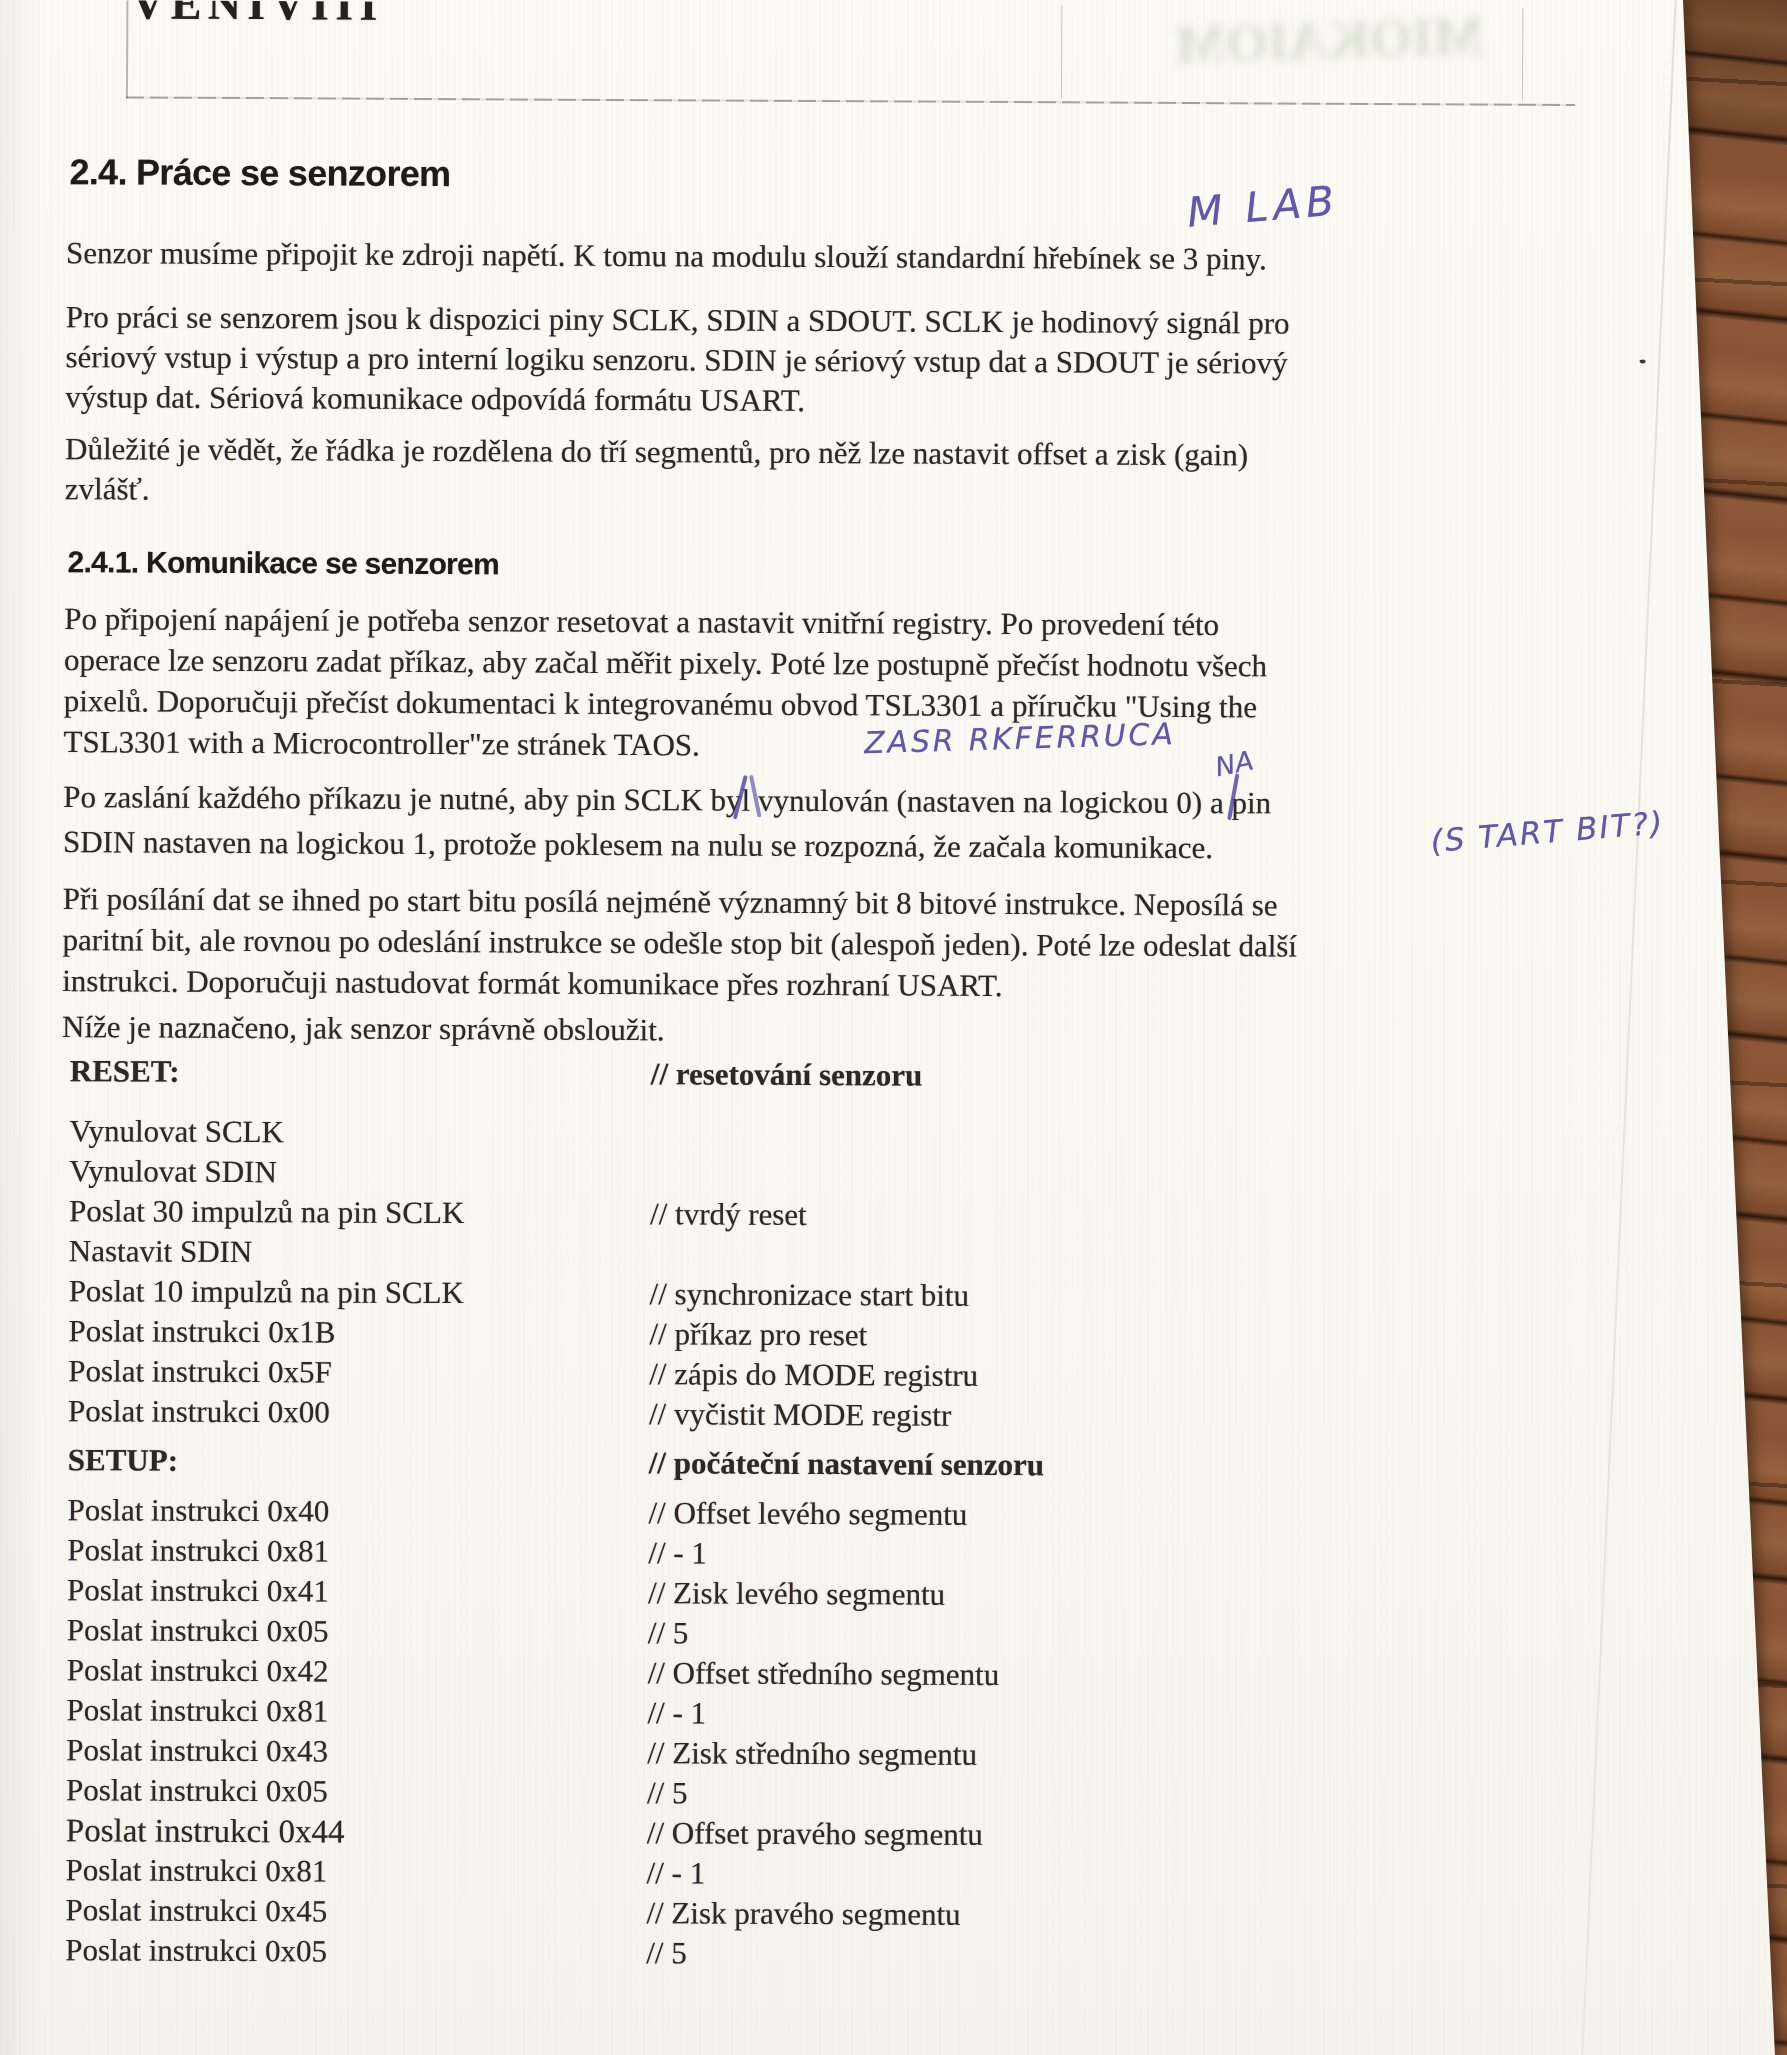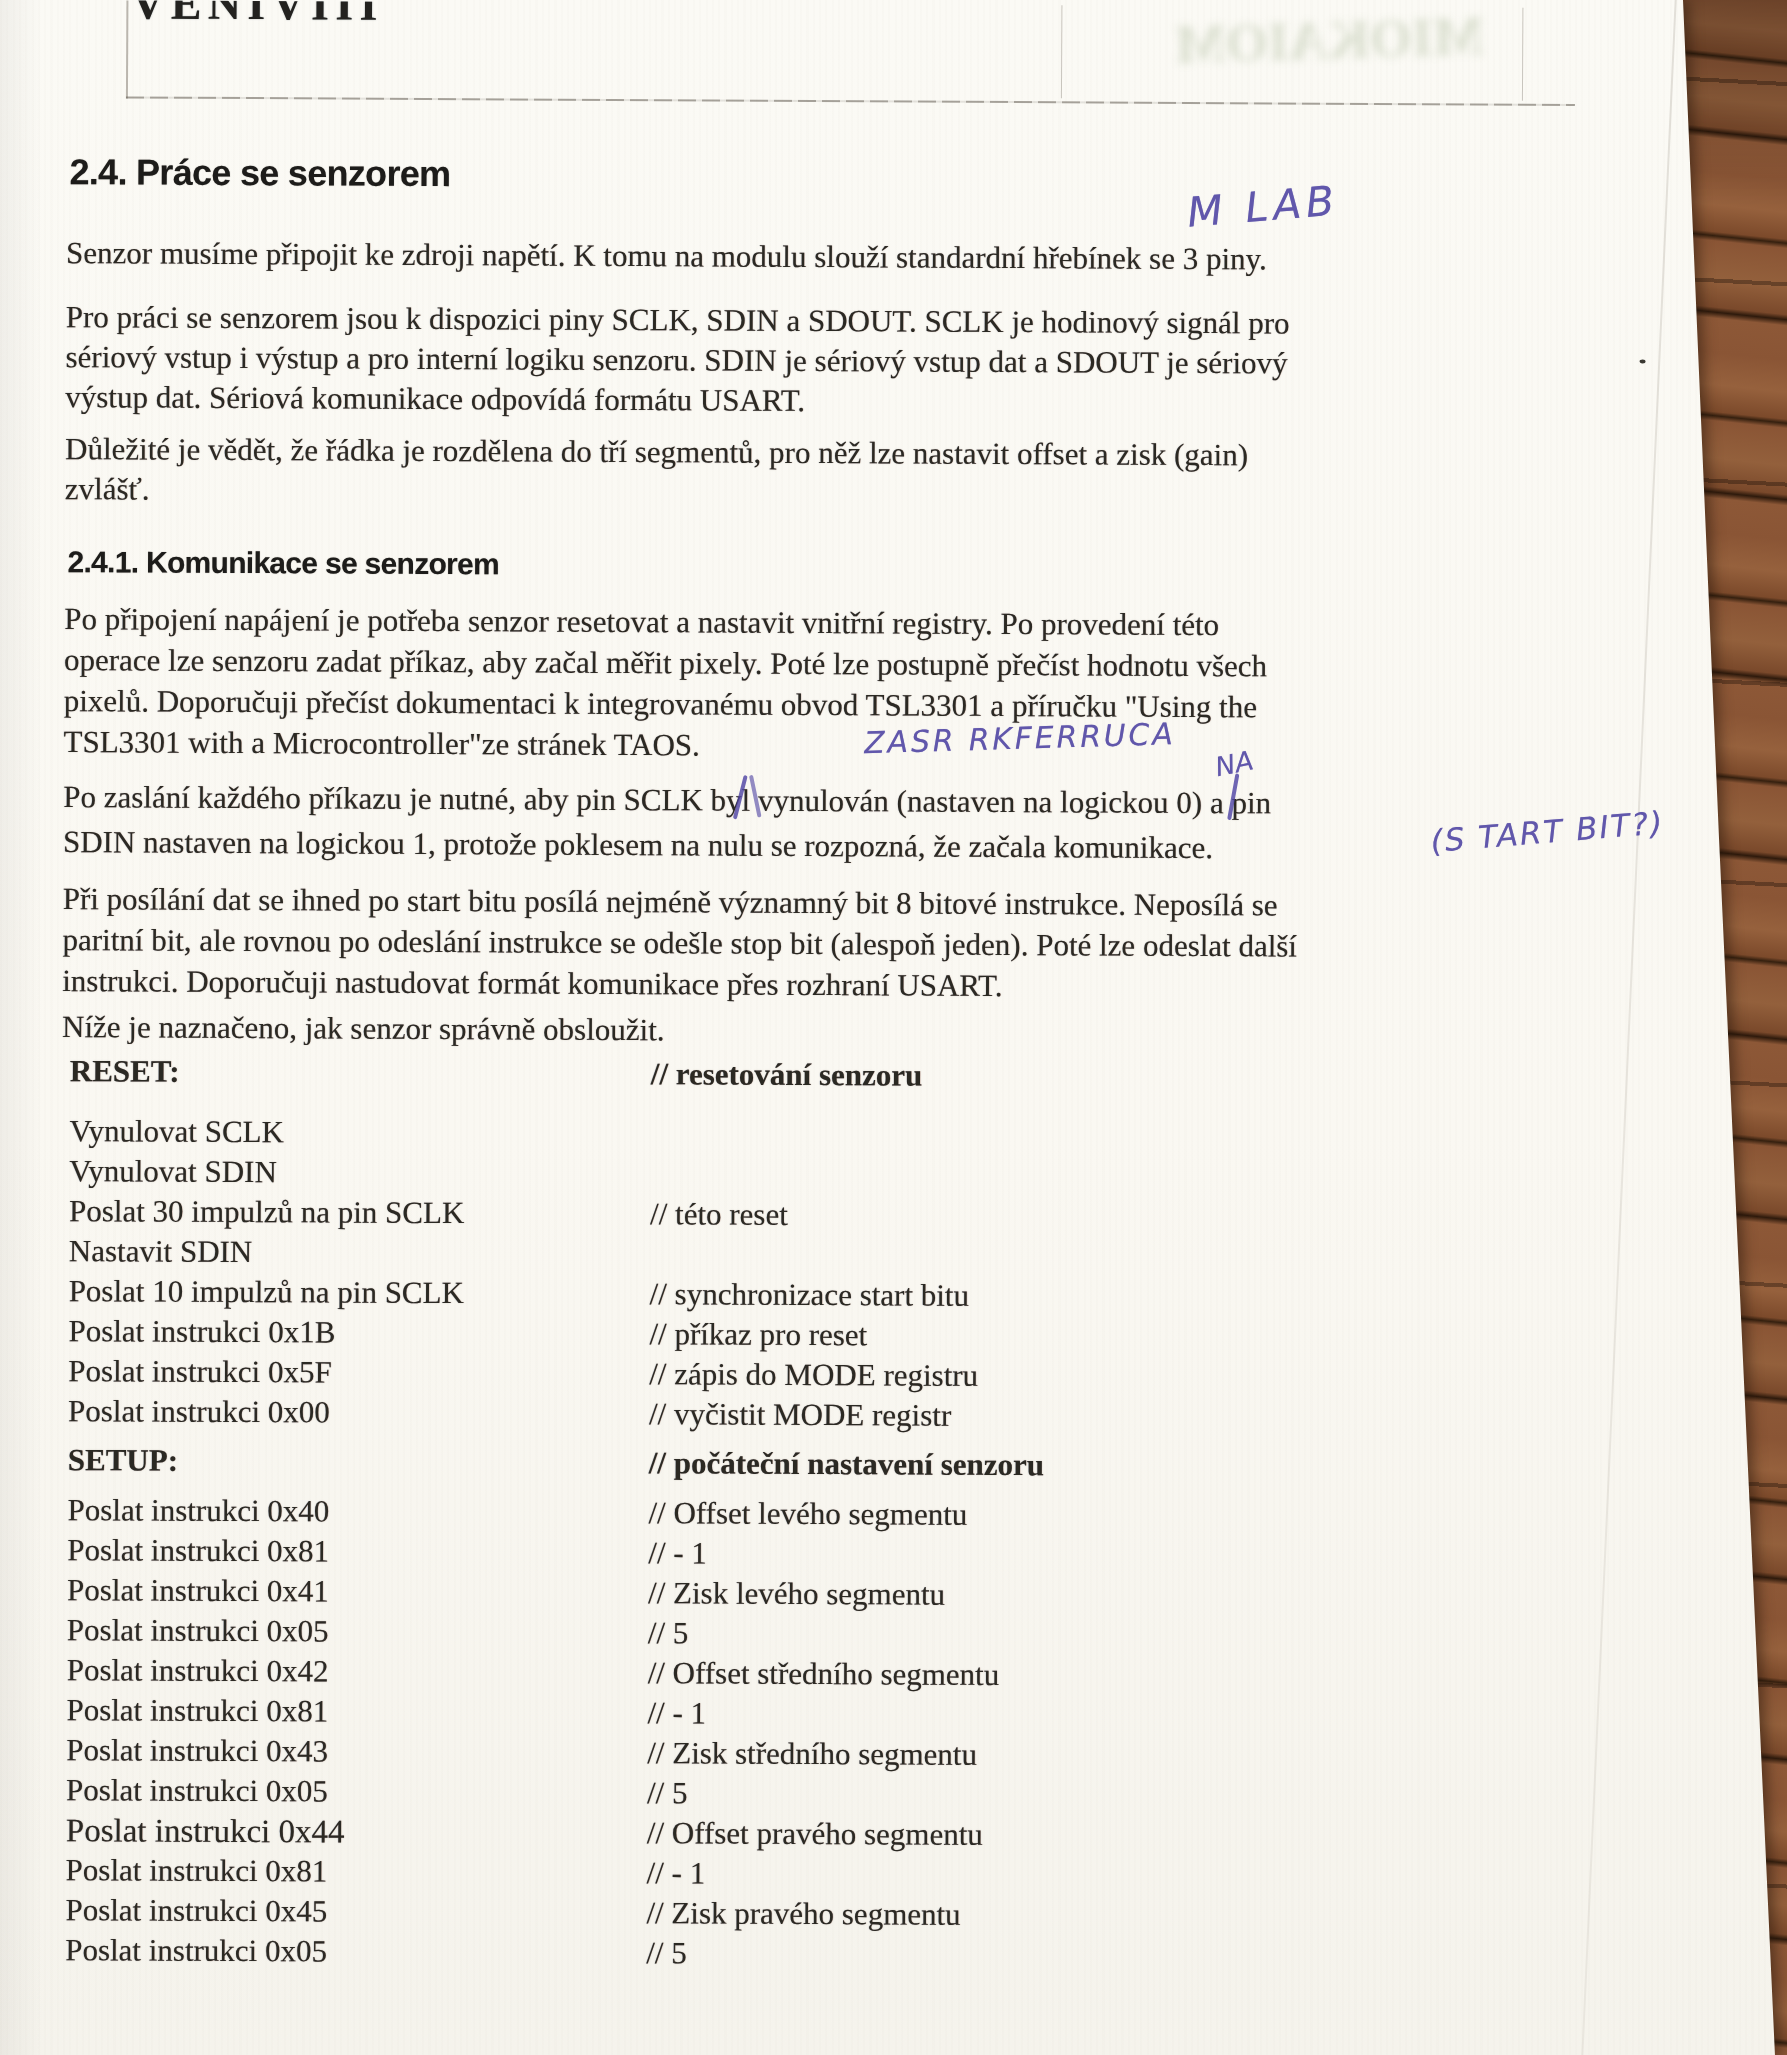--- a/index.html
+++ b/index.html
@@ -132,21 +132,21 @@
     <div class="lrow gap">
       <div class="cmd scan-text">Vynulovat SCLK</div>
       <div class="cmt scan-text"></div>
     </div>
     <div class="lrow">
       <div class="cmd scan-text">Vynulovat SDIN</div>
       <div class="cmt scan-text"></div>
     </div>
     <div class="lrow">
       <div class="cmd scan-text">Poslat 30 impulzů na pin SCLK</div>
-      <div class="cmt scan-text">// této reset</div>
+      <div class="cmt scan-text">// tvrdý reset</div>
     </div>
     <div class="lrow">
       <div class="cmd scan-text">Nastavit SDIN</div>
       <div class="cmt scan-text"></div>
     </div>
     <div class="lrow">
       <div class="cmd scan-text">Poslat 10 impulzů na pin SCLK</div>
       <div class="cmt scan-text">// synchronizace start bitu</div>
     </div>
     <div class="lrow">

